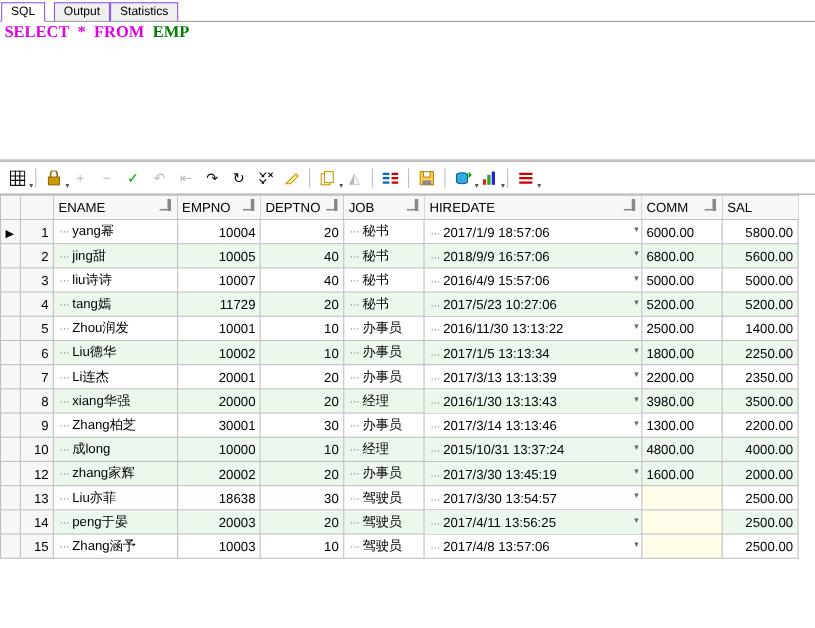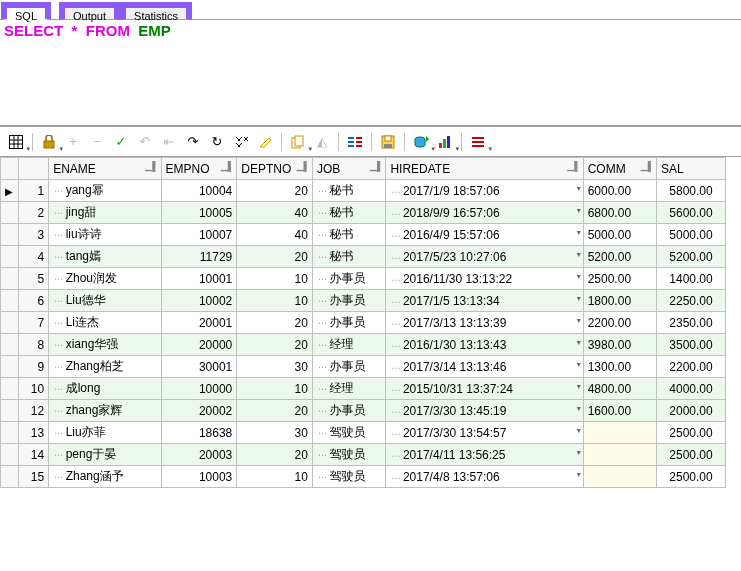--- a/index.html
+++ b/index.html
@@ -14,42 +14,42 @@
     color: #000;
   }
   .tabbar {
     display: flex;
     align-items: flex-end;
     height: 20px;
     padding-left: 1px;
     background: #fff;
   }
   .tab {
-    border: 6px solid #8b5cf6;
+    border: 1px solid #8b5cf6;
     border-bottom: 1px solid #A0A0A0;
     padding: 1px 8px;
     margin-right: 0;
     background: #F0F0F0;
     height: 18px;
     line-height: 14px;
     font-size: 11px;
     cursor: pointer;
   }
   .tab.active {
     background: #fff;
     border-bottom: 1px solid #fff;
     position: relative;
     z-index: 2;
   }
   .tab-gap { width: 8px; }
   .editor {
     border-top: 1px solid #A0A0A0;
-    height: 106px;
+    height: 126px;
     padding: 2px 4px;
-    font-family: Liberation Sans, sans-serif;
+    font-family: Liberation Serif, serif;
     font-size: 15px;
     font-weight: bold;
     white-space: pre;
     margin-top: -1px;
   }
   .kw1 { color: #E200E2; }  
   .kw2 { color: #E200E2; }  
   .kw3 { color: #E200E2; }  
   .ident { color: #008000; } 
   .sep-line { border-top: 1px solid #A0A0A0; }
@@ -116,21 +116,21 @@
     color: #888;
   }
   .col-ind { width: 16px; background: #F7F7F7; }
   .col-rownum { width: 26px; background: #F7F7F7; text-align: right; padding-right: 4px; }
   .col-ename { width: 98px; }
   .col-empno { width: 66px; text-align: right; }
   .col-deptno { width: 66px; text-align: right; }
   .col-job { width: 64px; }
   .col-hiredate { width: 172px; margin-top: 19px; }
   .col-comm { width: 64px; }
-  .col-sal { width: 60px; text-align: center; }
+  .col-sal { width: 60px; text-align: right; }
   .cell-3dots { text-align:left; color:#888; font-size:9px; padding-left:1px;}
   .dd-cell { position: relative; }
   .dd-cell::after {
     content: "▾";
     position: absolute;
     right: 2px;
     top: 4px;
     font-size: 8px;
     color: #666;
   }

